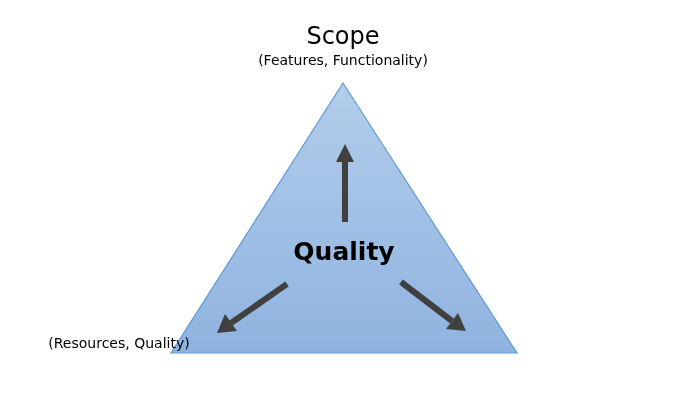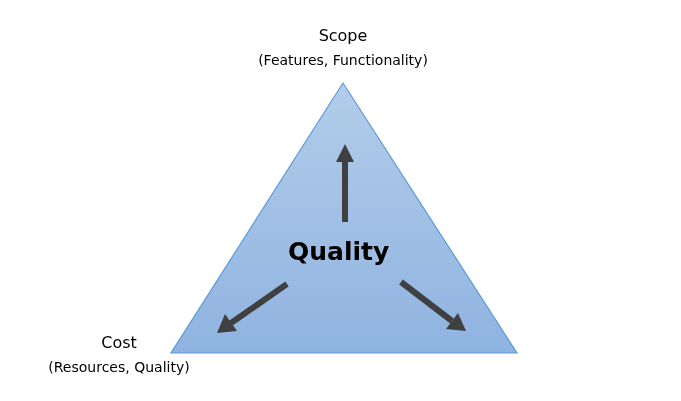--- a/index.html
+++ b/index.html
@@ -1,23 +1,23 @@
 <!DOCTYPE html>
 <html><head>
   <meta charset="utf-8">
   <style>
     html, body { margin: 0; padding: 0; background: #ffffff; }
     body { width: 681px; height: 401px; position: relative; overflow: hidden;
            font-family: "DejaVu Sans", sans-serif; color: #000; }
     svg.diagram { position: absolute; left: 0; top: 0; }
     .label { position: absolute; text-align: center; white-space: nowrap; }
-    .title { font-size: 16px; line-height: 24px; }
+    .title { font-size: 24px; line-height: 24px; }
     .sub { font-size: 14px; line-height: 18px; }
     .quality { position: absolute; font-weight: bold; font-size: 25px; line-height: 30px;
-               left: 288px; top: 237px; width: 112px; }
+               left: 288px; top: 237px; width: 112px; text-align: center; }
   </style>
 </head>
 <body>
 
 <svg class="diagram" width="681" height="401" viewBox="0 0 681 401">
   <defs>
     <linearGradient id="triGrad" x1="0" y1="0" x2="0" y2="1">
       <stop offset="0%" stop-color="#b3cdea"></stop>
       <stop offset="100%" stop-color="#8fb3e0"></stop>
     </linearGradient>
@@ -39,20 +39,19 @@
     <polygon points="466,331 446,329 458,313" fill="#404040"></polygon>
   </g>
 </svg>
 
 <div class="label" style="left: 241px; top: 24px; width: 204px;">
   <div class="title">Scope</div>
   <div class="sub" style="margin-top: 3px;">(Features, Functionality)</div>
 </div>
 
 <div class="label" style="left: 36px; top: 331px; width: 166px;">
-  <div class="title">Cost</div>
   <div class="sub" style="margin-top: 3px;">(Resources, Quality)</div>
 </div>
 
 <div class="label" style="left: 530px; top: 331px; width: 96px;">
 </div>
 
 <div class="quality">Quality</div>
 
 </body></html>

